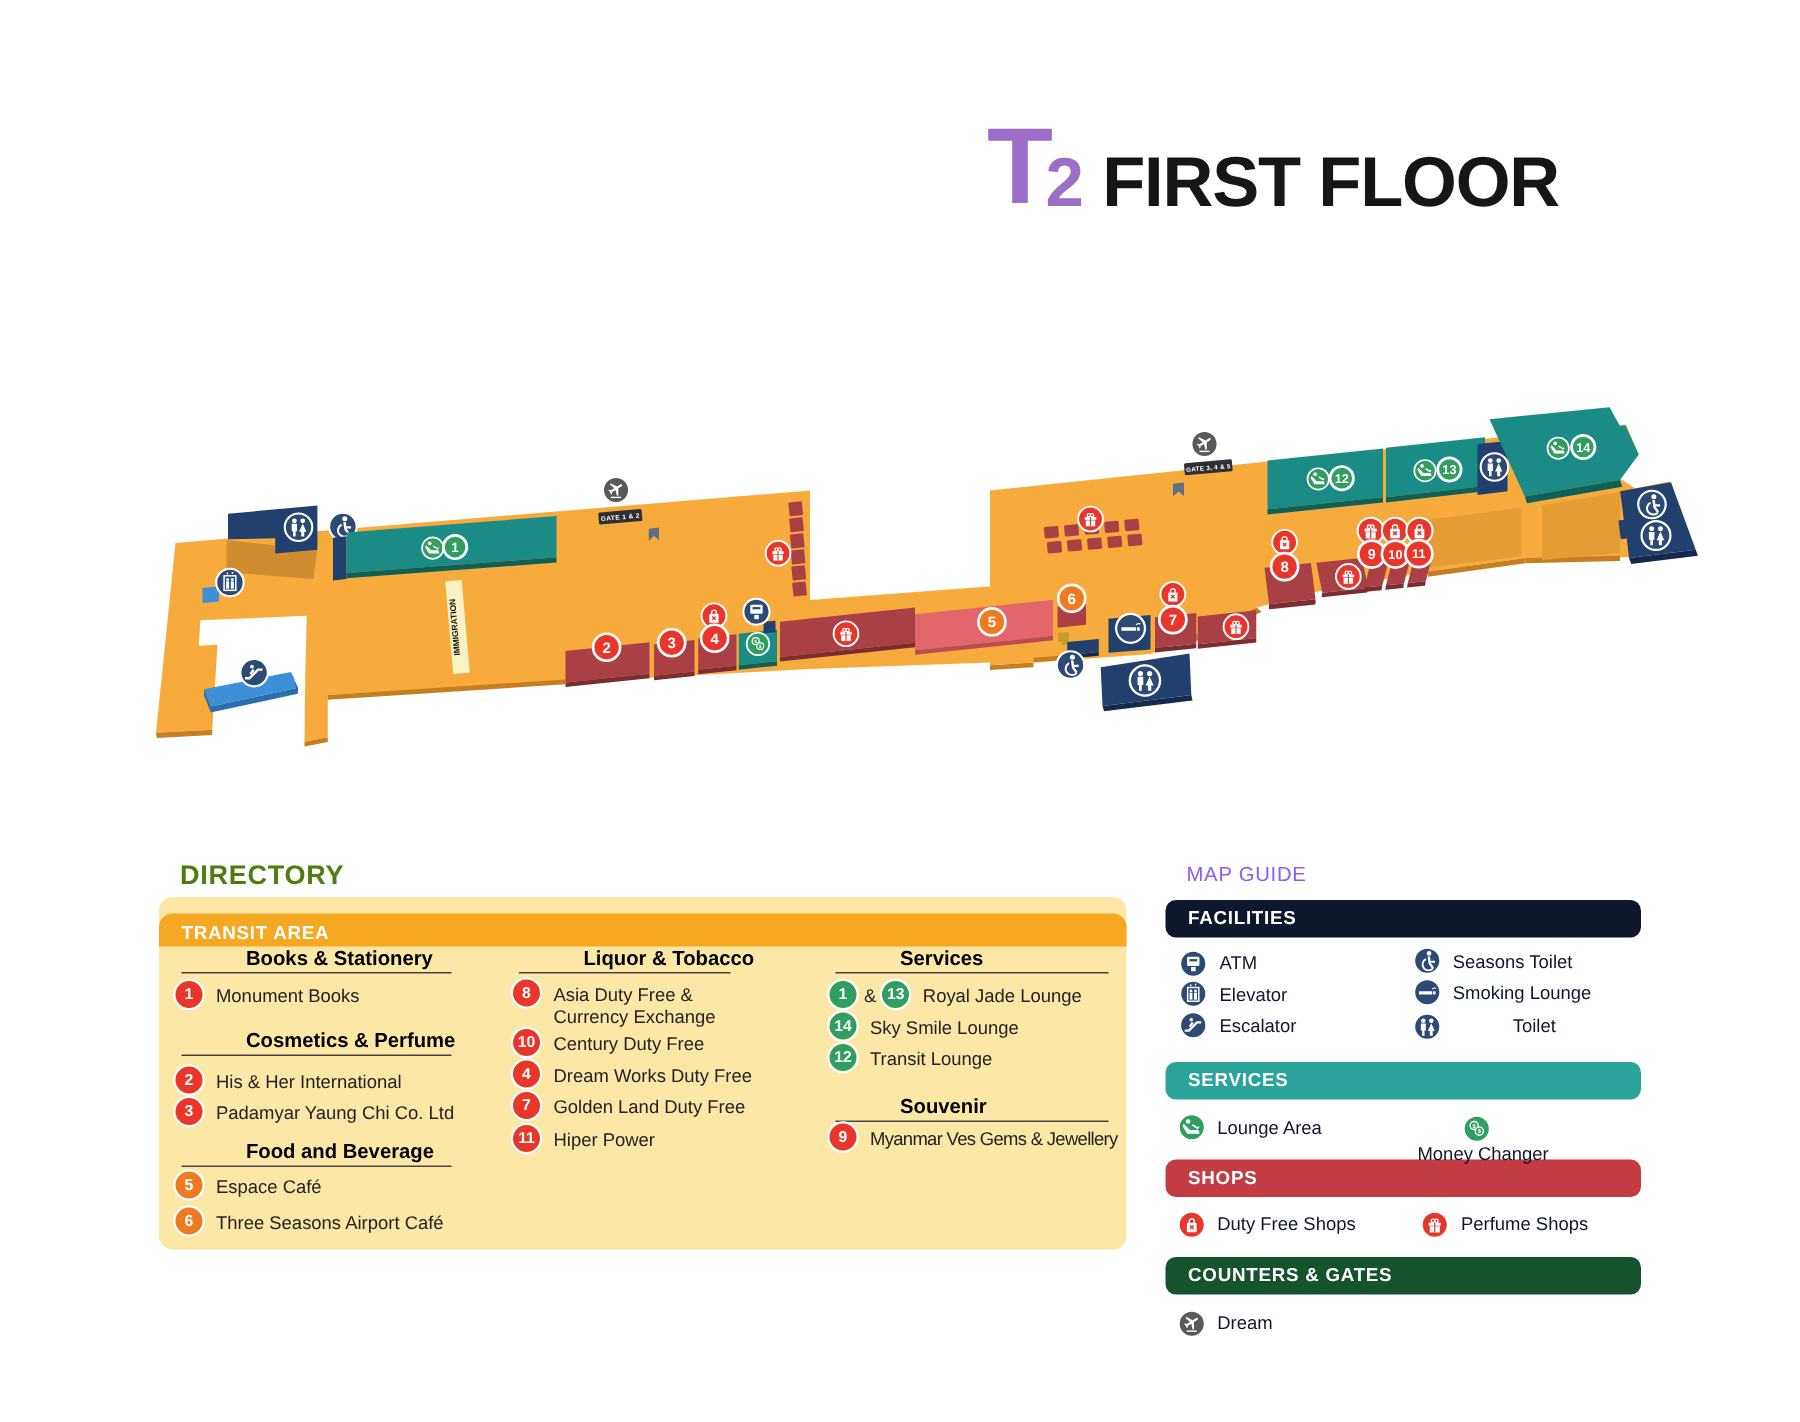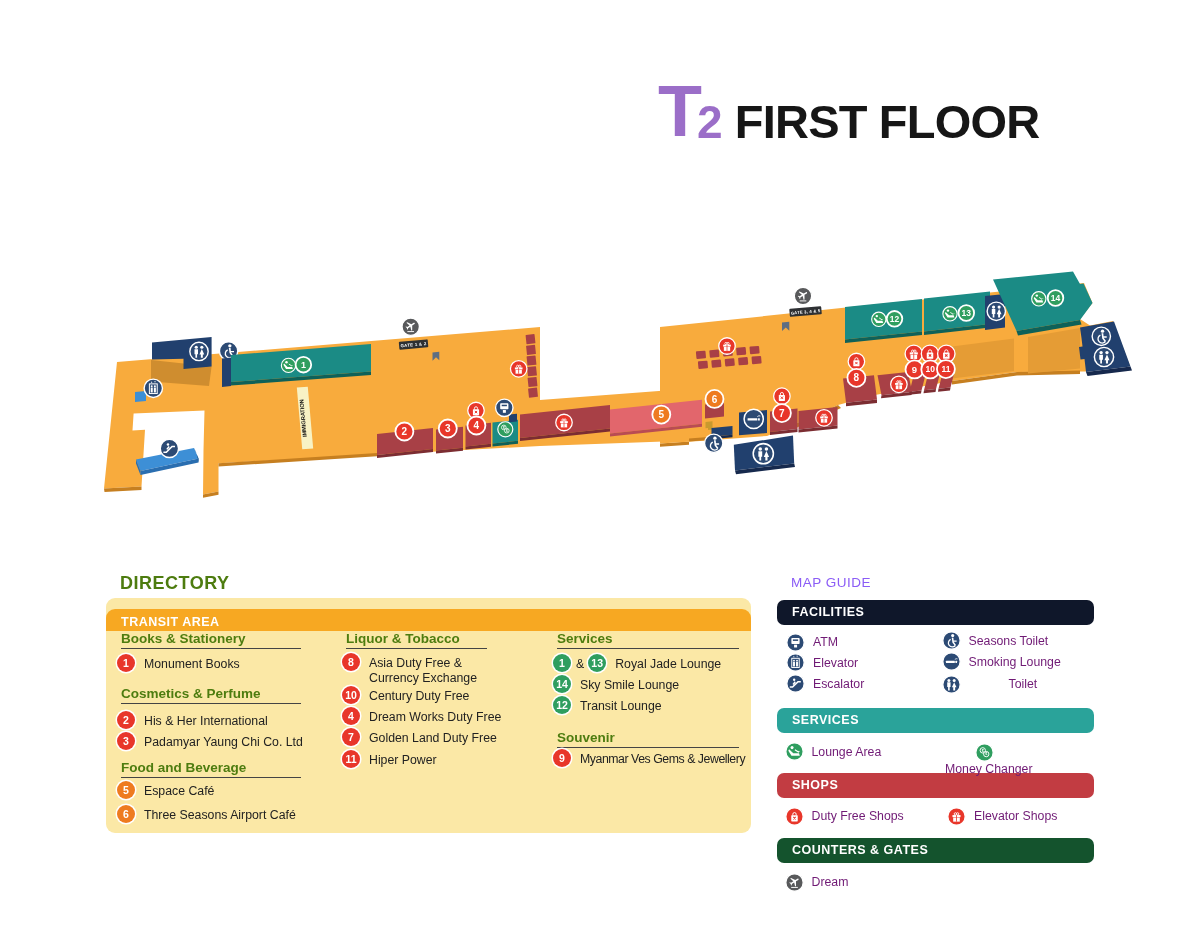--- a/index.html
+++ b/index.html
@@ -9,34 +9,34 @@
   #title{position:absolute;left:658px;top:111px;white-space:nowrap;height:0;}
   #title span{position:static;display:inline-block;vertical-align:baseline;}
   #title .t{color:#9b6ec8;font-weight:bold;font-size:72px;line-height:0;}
   #title .two{color:#9b6ec8;font-weight:bold;font-size:46px;line-height:0;position:relative;top:2px;margin-left:-5px;}
   #title .ff{color:#161616;font-weight:bold;font-size:47px;line-height:0;letter-spacing:-0.8px;position:relative;top:2px;}
   
   #dirlabel{position:absolute;left:120px;top:573px;font-size:18px;font-weight:bold;color:#4d7c0f;letter-spacing:.5px;}
   #dirbox{position:absolute;left:106px;top:598px;width:645px;height:235px;background:#fbe8a6;border-radius:9px;}
   #dirhead{position:absolute;left:0;top:0;width:100%;height:22px;background:#f7a822;border-radius:9px 9px 0 0;margin-top:11px;}
   #dirhead span{position:absolute;left:15px;top:6px;color:#fff;font-weight:bold;font-size:12.5px;letter-spacing:.5px;}
-  .dhead{position:absolute;font-size:13.5px;font-weight:bold;color:#4d7c0f;white-space:nowrap;}
+  .dhead{position:absolute;font-size:13.5px;font-weight:bold;color:#000000;white-space:nowrap;margin-left:43px;}
   .drule{position:absolute;height:1px;background:#444;}
   .dit{position:absolute;display:flex;align-items:flex-start;font-size:12.3px;color:#222;line-height:1.2;white-space:nowrap;}
   .num{flex:0 0 auto;width:18px;height:18px;border-radius:50%;color:#fff;font-weight:bold;
        font-size:10.5px;text-align:center;line-height:18px;margin-right:9px;box-shadow:0 0 0 1.5px #fff;}
   .nred{background:#e8362a;}
   .norg{background:#ee7b20;}
   .ngrn{background:#2f9e5f;}
   .itxt{padding-top:3px;}
   
   #mglabel{position:absolute;left:791px;top:575px;font-size:13.5px;font-weight:normal;color:#8b5cf6;letter-spacing:.5px;}
   .gbar{position:absolute;left:777px;width:317px;height:25px;border-radius:7px;color:#fff;font-weight:bold;font-size:12.5px;letter-spacing:.5px;}
   .gbar span{position:absolute;left:15px;top:5px;}
-  .grow{position:absolute;display:flex;align-items:center;font-size:12.3px;color:#701a75;}
+  .grow{position:absolute;display:flex;align-items:center;font-size:12.3px;color:#0f172a;}
   .gico{width:19px;height:19px;margin-right:8px;flex:0 0 auto;}
 </style>
 </head>
 <body>
 
 <div id="title"><span class="t">T</span><span class="two">2</span><span class="ff">&nbsp;FIRST FLOOR</span></div>
 
 <svg id="map" width="1200" height="948" viewBox="0 0 1200 948" style="position:absolute;left:0;top:0;" xmlns="http://www.w3.org/2000/svg">
 <defs>
 <g id="ic-toilet">
@@ -534,21 +534,21 @@
     <svg class="gico" viewBox="0 0 24 24">
       <use href="#ic-duty"></use>
     </svg>
     <span>Duty Free Shops</span>
   </div>
 
 <div class="grow" style="left:947px;top:806.6px;">
     <svg class="gico" viewBox="0 0 24 24">
       <use href="#ic-souvenir"></use>
     </svg>
-    <span>Elevator Shops</span>
+    <span>Perfume Shops</span>
   </div>
 
 <div class="grow" style="left:784.5px;top:872.8px;">
     <svg class="gico" viewBox="0 0 24 24">
       <use href="#ic-gates"></use>
     </svg>
     <span>Dream</span>
   </div>
 
 </body></html>

